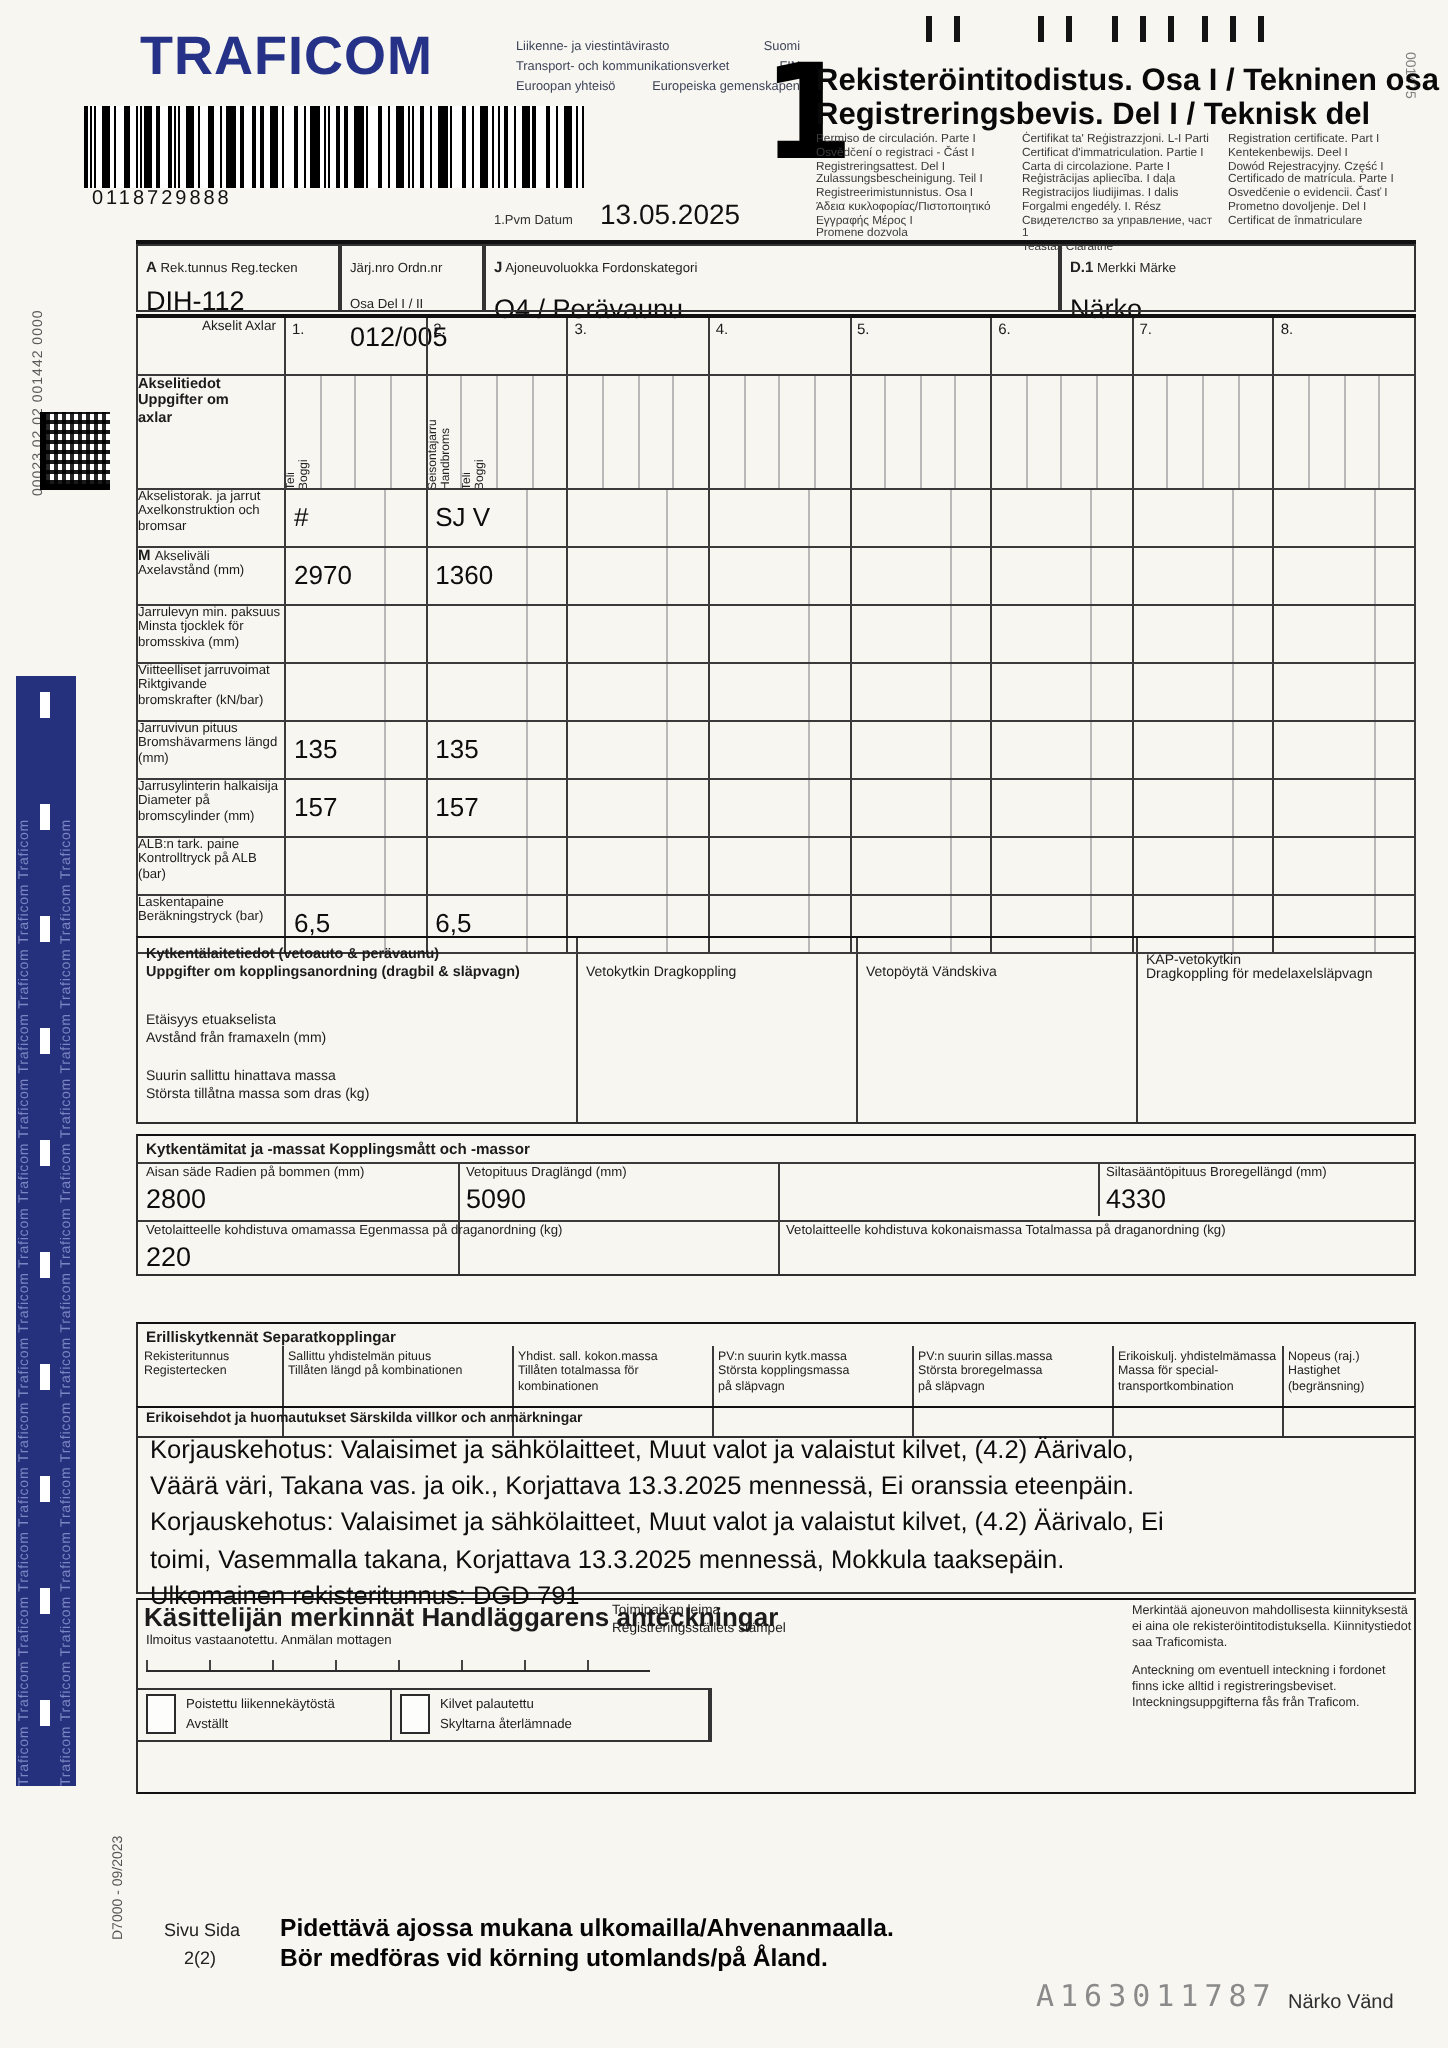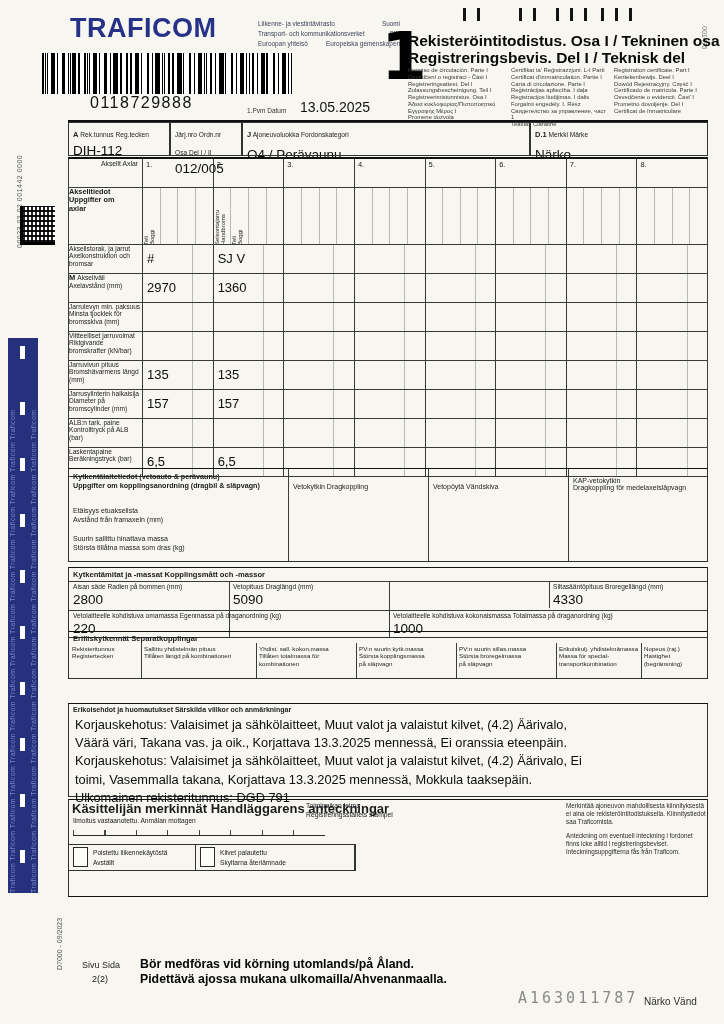--- a/index.html
+++ b/index.html
@@ -27,21 +27,21 @@
   #right-code{left:701px;top:26px;writing-mode:vertical-rl;font-size:7px;color:#808080;}
   .rm{position:absolute;top:8px;width:2.5px;height:13px;background:#141414;}
 
   
   #logo{left:70px;top:13px;font-size:27px;font-weight:800;color:#253287;letter-spacing:.5px;}
   #agency{left:258px;top:19px;width:142px;font-size:6.4px;color:#3e4458;line-height:1.55;}
   #agency .arow{display:flex;justify-content:space-between;gap:4px;}
   #barcode{left:42px;top:53px;width:250px;height:41px;background-color:#fff;
            background-image:repeating-linear-gradient(90deg,#000 0 2px,transparent 2px 5px,#000 5px 6px,transparent 6px 9px,#000 9px 13px,transparent 13px 15px,#000 15px 16px,transparent 16px 21px),
                             repeating-linear-gradient(90deg,transparent 0 3px,#000 3px 4px,transparent 4px 11px,#000 11px 12px,transparent 12px 17px);}
-  #barcode-number{left:46px;top:94px;font-size:16px;letter-spacing:1.5px;color:#111;margin-left:44px;}
+  #barcode-number{left:46px;top:94px;font-size:10px;letter-spacing:1.5px;color:#111;}
   #big1{left:381px;top:26px;font-size:66px;font-weight:900;line-height:.95;color:#000;
         font-family:"DejaVu Sans",sans-serif;}
   #title{left:408px;top:32px;}
   #title .t{font-weight:800;font-size:15.5px;line-height:1.12;color:#090909;}
   #langs{left:408px;top:67px;width:302px;display:flex;gap:7px;}
   .langcol{flex:1;font-size:5.9px;line-height:1.15;color:#3a3a3a;}
   #date-label{left:247px;top:107px;font-size:6.5px;color:#333;}
   #date-value{left:300px;top:99px;font-size:14px;color:#111;}
 
   
@@ -86,21 +86,21 @@
   #coupling .rowlab{position:absolute;left:4px;width:200px;font-size:7px;line-height:1.25;}
 
   
   #dims{top:567px;height:71px;border-top:1.5px solid #111;}
   #dims .title{position:absolute;left:4px;top:2px;font-weight:bold;font-size:7.6px;}
   .dimcell{position:absolute;}
   .dimcell .lbl{display:block;}
   .dimcell .val{display:block;margin-top:1px;}
 
   
-  #separate{top:631px;height:48px;border-top:1.5px solid #111;}
+  #separate{top:661px;height:58px;border-top:1.5px solid #111;}
   #separate .title{position:absolute;left:4px;top:2px;font-weight:bold;font-size:7.6px;}
   #separate .hd{position:absolute;top:13px;font-size:6.2px;line-height:1.2;color:#222;}
 
   
   #special{top:703px;height:94px;border-top:1.5px solid #111;}
   #special .title{position:absolute;left:4px;top:2px;font-weight:bold;font-size:7px;}
   #special .lines{position:absolute;left:6px;top:12px;right:6px;}
   #special .line{font-size:12.8px;line-height:18.2px;color:#0d0d0d;}
 
   
@@ -766,21 +766,20 @@
     <div class="dimcell" style="left:484px;top:15px;width:152px">
       <span class="lbl">Siltasääntöpituus Broregellängd (mm)</span>
       <span class="val">4330</span>
     </div>
     <div class="dimcell" style="left:4px;top:44px;width:312px">
       <span class="lbl">Vetolaitteelle kohdistuva omamassa Egenmassa på draganordning (kg)</span>
       <span class="val">220</span>
     </div>
     <div class="dimcell" style="left:324px;top:44px;width:312px">
       <span class="lbl">Vetolaitteelle kohdistuva kokonaismassa Totalmassa på draganordning (kg)</span>
-      <span class="val">1000</span>
     </div>
   </div>
 
   <div id="separate" class="sec">
     <div class="title">Erilliskytkennät Separatkopplingar</div>
     <div class="vline" style="left:72px;top:11px"></div>
     <div class="vline" style="left:187px;top:11px"></div>
     <div class="vline" style="left:287px;top:11px"></div>
     <div class="vline" style="left:387px;top:11px"></div>
     <div class="vline" style="left:487px;top:11px"></div>
@@ -837,19 +836,19 @@
         <span class="cbbox"></span>
         <span class="cblabel pre">Kilvet palautettu
 Skyltarna återlämnade</span>
       </div>
     </div>
   </div>
 
   <div id="page-label" class="abs">Sivu Sida</div>
   <div id="page-value" class="abs">2(2)</div>
   <div id="foot-notes" class="abs">
+    <div>Pidettävä ajossa mukana ulkomailla/Ahvenanmaalla.</div>
     <div>Bör medföras vid körning utomlands/på Åland.</div>
-    <div>Pidettävä ajossa mukana ulkomailla/Ahvenanmaalla.</div>
   </div>
   <div id="doc-number" class="abs">A163011787</div>
   <div id="turn-label" class="abs">Närko Vänd</div>
 
 </div>
 
 </body></html>

